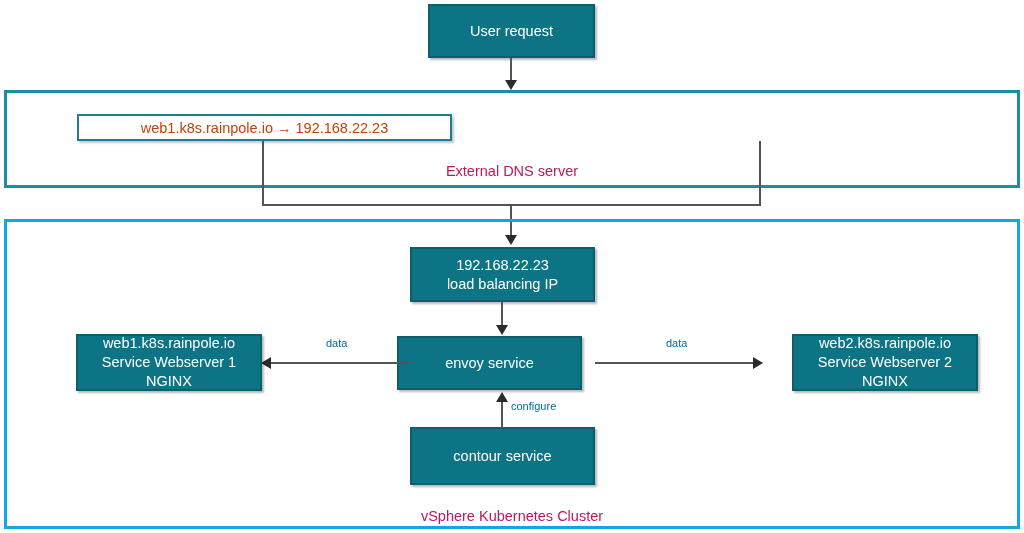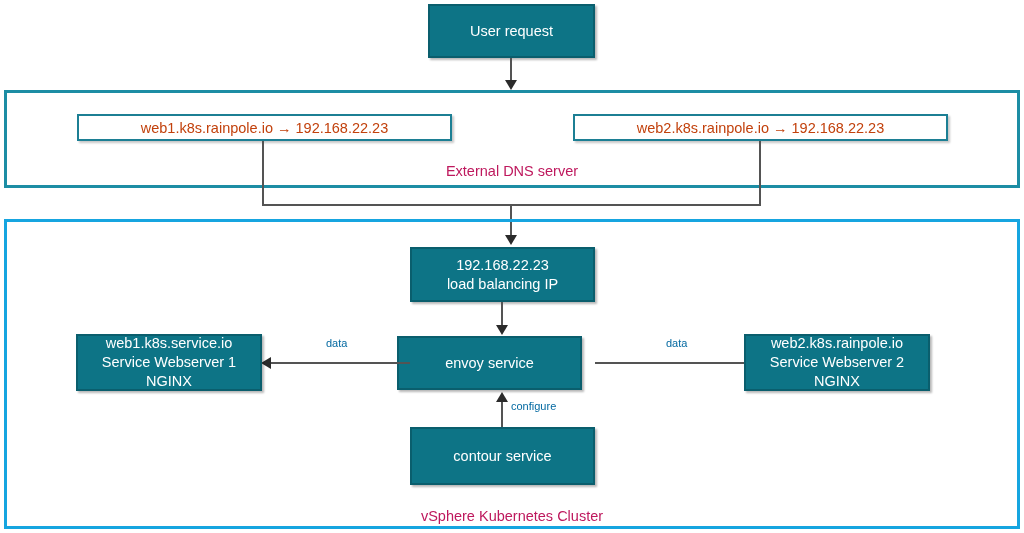--- a/index.html
+++ b/index.html
@@ -124,23 +124,20 @@
   <div class="line-v" style="left:510px; top:58px; width:2px; height:28px;"></div>
   <div class="arrow arrow-down" style="left:505px; top:80px;"></div>
 
   <div class="frame frame-dns" style="left:4px; top:90px; width:1016px; height:98px;"></div>
   <div class="frame-label" style="left:0px; top:163px;">External DNS server</div>
 
   <div class="node record-box" style="left:77px; top:114px; width:375px; height:27px;">
     <span class="line">web1.k8s.rainpole.io → 192.168.22.23</span>
   </div>
 
-  <div class="node record-box" style="left:573px; top:114px; width:375px; height:27px;">
-    <span class="line">web2.k8s.rainpole.io → 192.168.22.23</span>
-  </div>
 
   <div class="line-v" style="left:262px; top:141px; height:65px;"></div>
 
   <div class="line-v" style="left:759px; top:141px; height:65px;"></div>
 
   <div class="line-h" style="left:262px; top:204px; width:499px;"></div>
 
   <div class="line-v" style="left:510px; top:204px; height:36px;"></div>
   <div class="arrow arrow-down" style="left:505px; top:235px;"></div>
 
@@ -161,26 +158,26 @@
 
   <div class="line-h" style="left:270px; top:362px; width:140px;"></div>
   <div class="arrow arrow-left" style="left:261px; top:357px;"></div>
   <div class="edge-label" style="left:323px; top:337px;">data</div>
 
   <div class="line-h" style="left:595px; top:362px; width:160px;"></div>
   <div class="arrow arrow-right" style="left:753px; top:357px;"></div>
   <div class="edge-label" style="left:663px; top:337px;">data</div>
 
   <div class="node teal-box" style="left:76px; top:334px; width:186px; height:57px;">
-    <span class="line">web1.k8s.service.io</span>
+    <span class="line">web1.k8s.rainpole.io</span>
     <span class="line">Service Webserver 1</span>
     <span class="line">NGINX</span>
   </div>
 
-  <div class="node teal-box" style="left:744px; top:334px; width:186px; height:57px;">
+  <div class="node teal-box" style="left:792px; top:334px; width:186px; height:57px;">
     <span class="line">web2.k8s.rainpole.io</span>
     <span class="line">Service Webserver 2</span>
     <span class="line">NGINX</span>
   </div>
 
   <div class="line-v" style="left:501px; top:399px; height:28px;"></div>
   <div class="arrow arrow-up" style="left:496px; top:392px;"></div>
   <div class="edge-label" style="left:508px; top:400px;">configure</div>
 
   <div class="node teal-box" style="left:410px; top:427px; width:185px; height:58px;">

